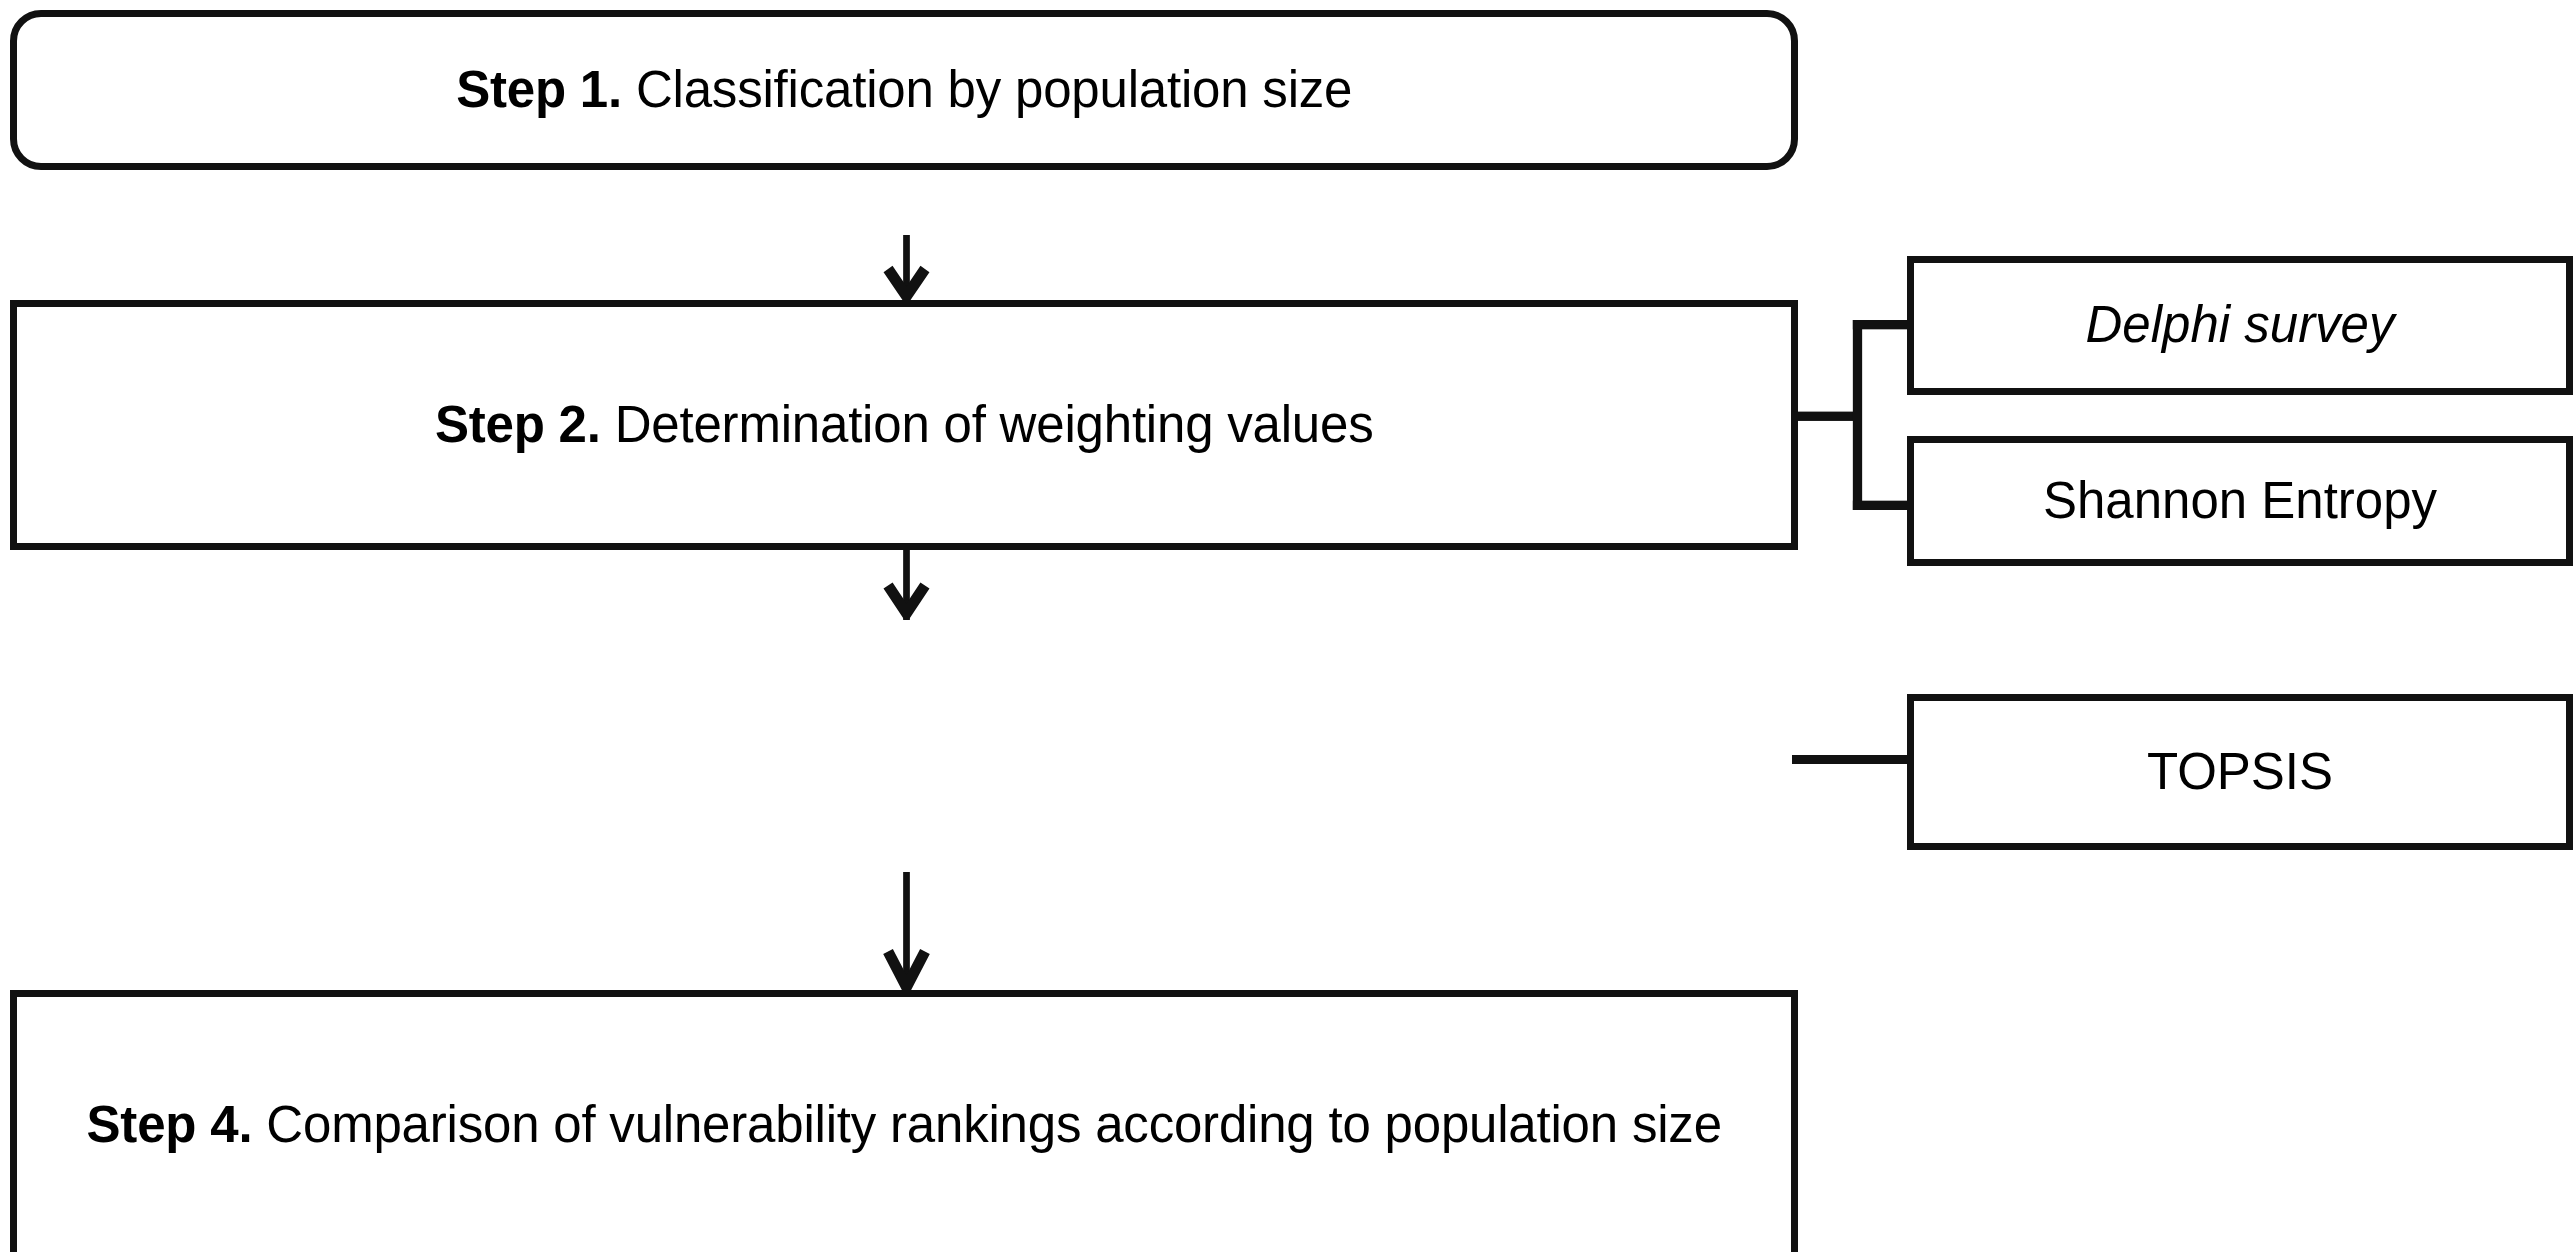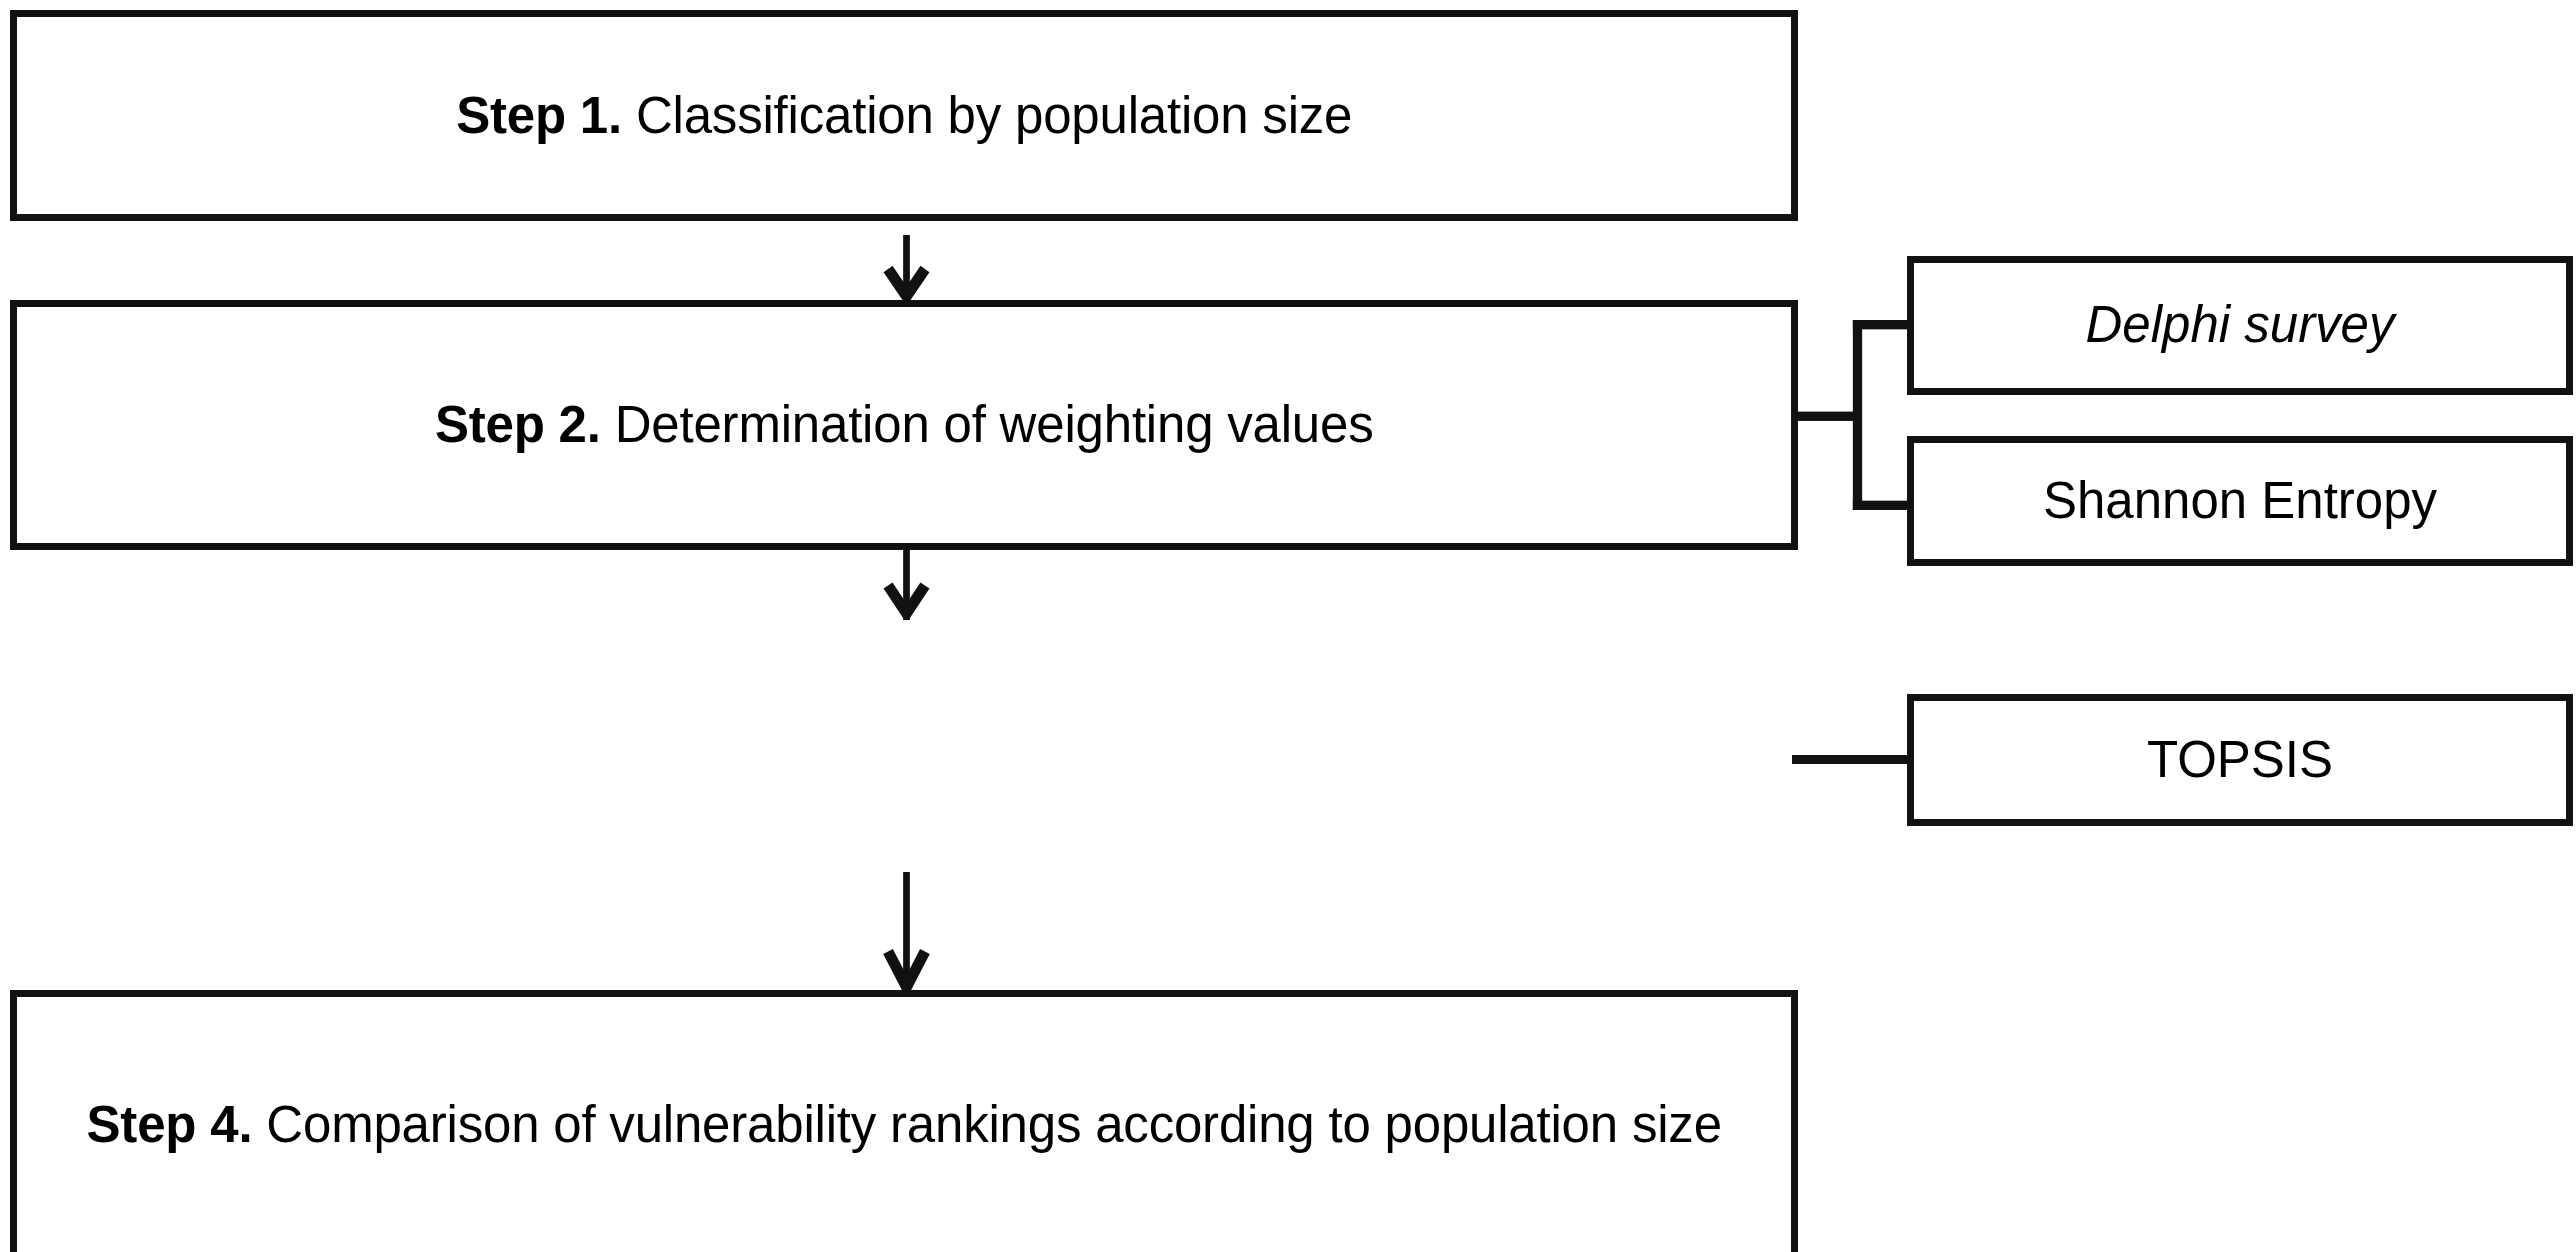--- a/index.html
+++ b/index.html
@@ -41,37 +41,37 @@
     left: 10.2px;
     width: 1788px;
     font-size: 51px;
     font-weight: 400;
     letter-spacing: -0.2px;
   }
   .step-box .lead {
     font-weight: 700;
   }
 
-  #step1 { top: 10.2px;   height: 211px; }
+  #step1 { top: 10.2px;   height: 160px; border-radius: 31px; }
   #step2 { top: 300px;  height: 250px; }
   #step3 { top: 618px;  height: 255px; }
   #step4 { top: 990px; height: 270px; }
 
   
   .method-box {
     left: 1907px;
     width: 666px;
     font-size: 51px;
     font-weight: 400;
     border-width: 7.6px;
     justify-content: center;
   }
   #delphi  { top: 256px; height: 139px; font-style: italic; }
   #shannon { top: 436px; height: 130px; }
-  #topsis  { top: 694px; height: 132px; }
+  #topsis  { top: 694px; height: 156px; }
 
   
   .arrow {
     position: absolute;
     left: 883px;
     width: 47px;
   }
   .arrow svg { display: block; width: 100%; height: 100%; }
   #arrow-1-2 { top: 235px; height: 68px; }
   #arrow-2-3 { top: 550px; height: 70px; }

